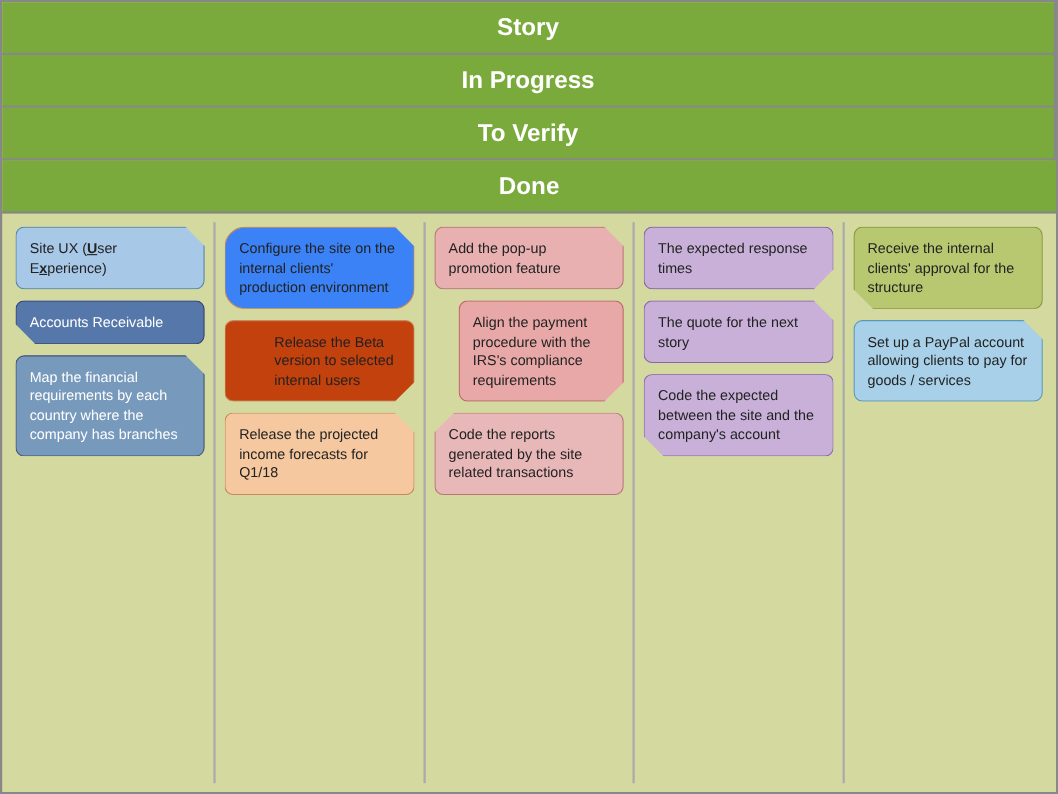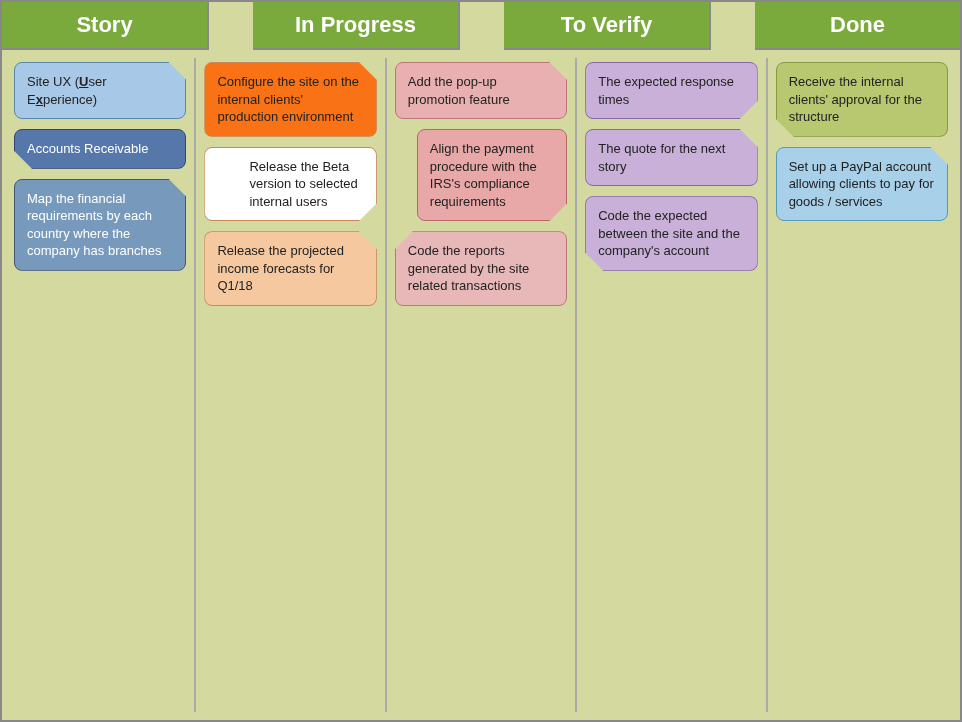--- a/index.html
+++ b/index.html
@@ -15,22 +15,21 @@
       flex-direction: column;
       width: 962px;
       min-height: 722px;
       background: #d4d9a0;
       border: 2px solid #888;
     }
 
     
     .header-row {
       display: flex;
-      flex-direction: row;
-      gap: 44px;
+      flex-direction: column;
     }
 
     .header-cell {
       flex: 1;
       padding: 10px 8px;
       text-align: center;
       font-size: 22px;
       font-weight: bold;
       color: #fff;
       background: #7aaa3c;
@@ -94,25 +93,26 @@
       border-color: #334477;
     }
     .card-story-map {
       background: #7799bb;
       color: #fff;
       border-color: #445577;
     }
 
     
     .card-todo-1 {
-      background: #f97316;
+      background: #3b82f6;
       border-color: #c8885a;
+      border-radius: 19px;
     }
     .card-todo-2 {
-      background: #ffffff;
+      background: #c2410c;
       border-color: #c8885a;
       padding-left: 44px;
     }
     .card-todo-3 {
       background: #f5c8a0;
       border-color: #c8885a;
     }
 
     
     .card-inprog-1 {

